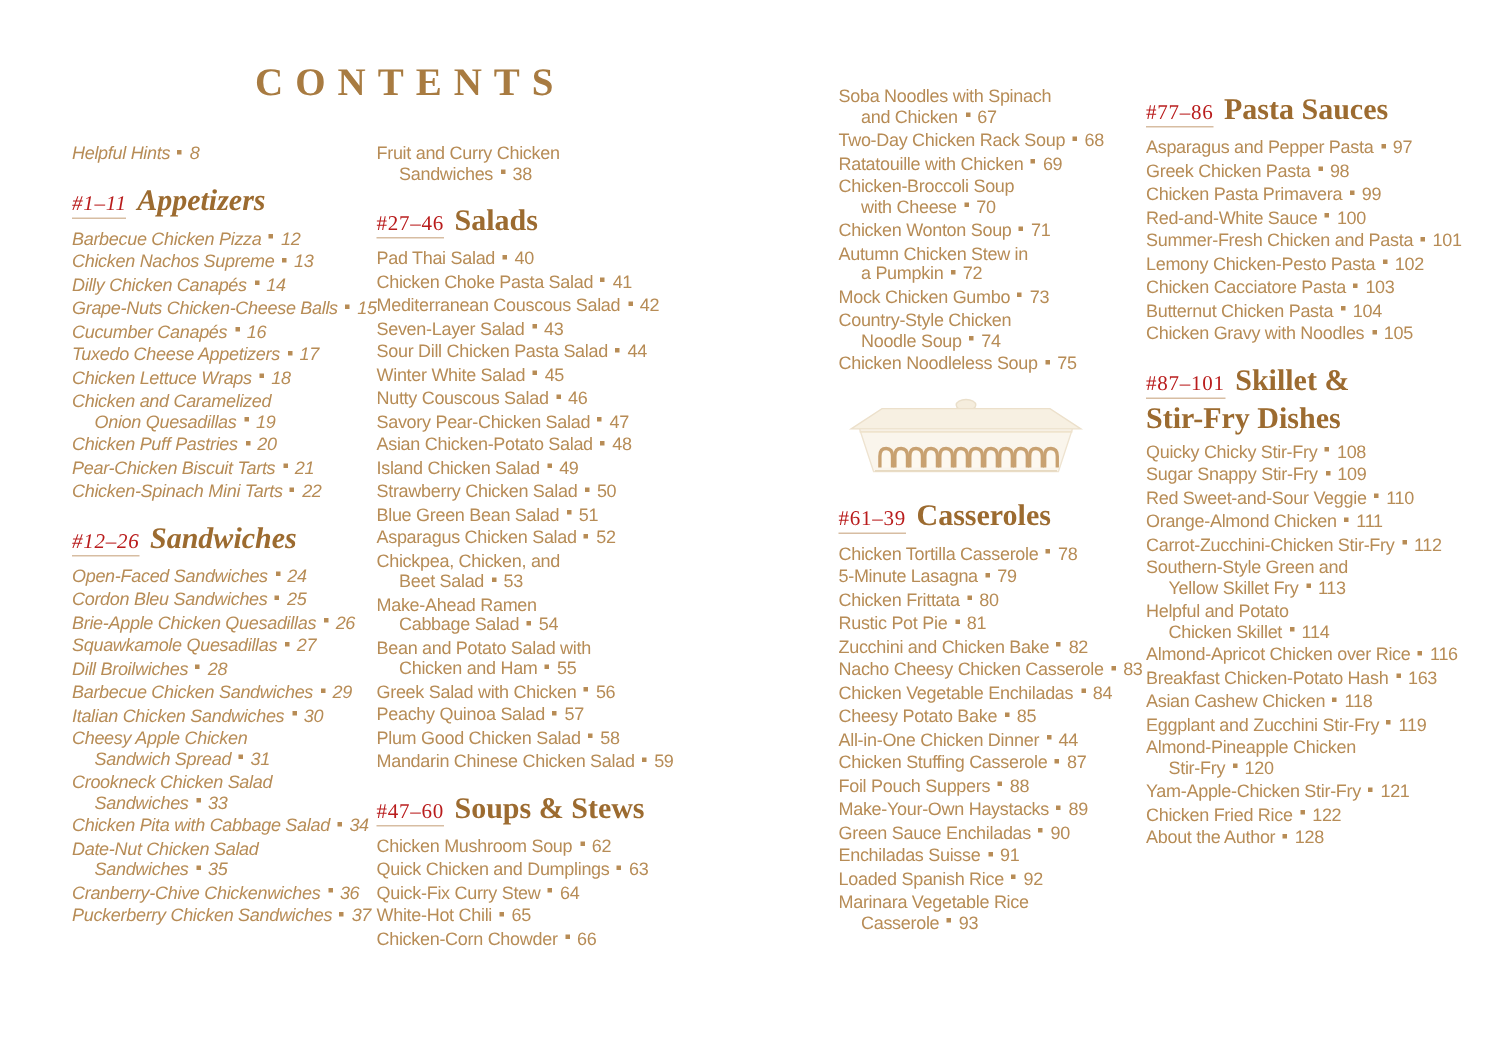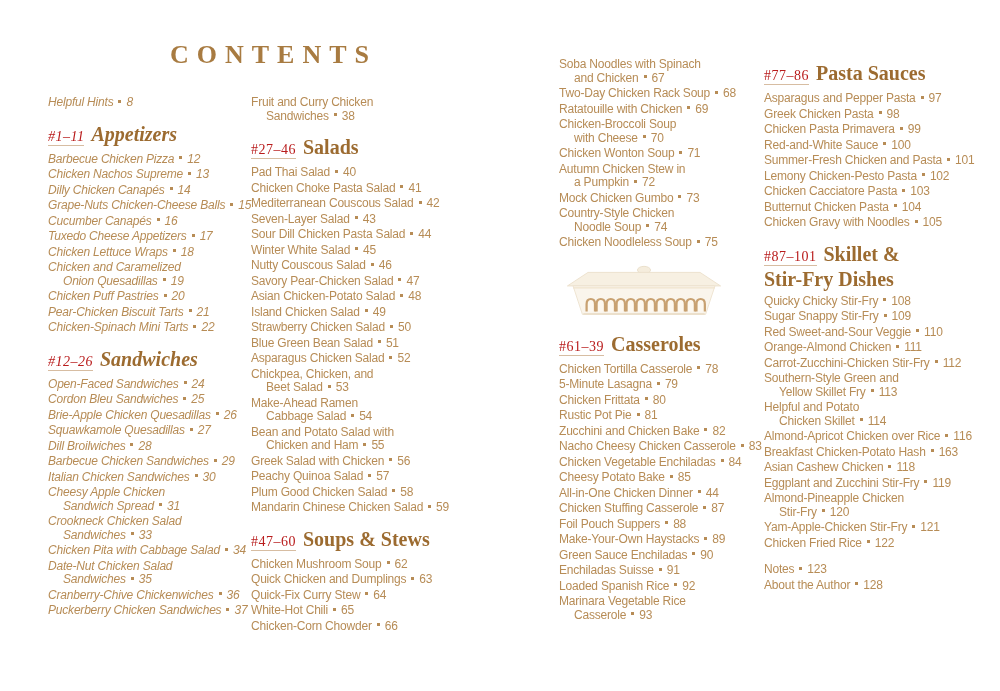--- a/index.html
+++ b/index.html
@@ -191,15 +191,14 @@
     <p class="entry"><span class="t">Carrot-Zucchini-Chicken Stir-Fry</span><span class="sep"></span><span class="pg">112</span></p>
     <p class="entry"><span class="t">Southern-Style Green and</span><br><span class="ind"></span><span class="t">Yellow Skillet Fry</span><span class="sep"></span><span class="pg">113</span></p>
     <p class="entry"><span class="t">Helpful and Potato</span><br><span class="ind"></span><span class="t">Chicken Skillet</span><span class="sep"></span><span class="pg">114</span></p>
     <p class="entry"><span class="t">Almond-Apricot Chicken over Rice</span><span class="sep"></span><span class="pg">116</span></p>
     <p class="entry"><span class="t">Breakfast Chicken-Potato Hash</span><span class="sep"></span><span class="pg">163</span></p>
     <p class="entry"><span class="t">Asian Cashew Chicken</span><span class="sep"></span><span class="pg">118</span></p>
     <p class="entry"><span class="t">Eggplant and Zucchini Stir-Fry</span><span class="sep"></span><span class="pg">119</span></p>
     <p class="entry"><span class="t">Almond-Pineapple Chicken</span><br><span class="ind"></span><span class="t">Stir-Fry</span><span class="sep"></span><span class="pg">120</span></p>
     <p class="entry"><span class="t">Yam-Apple-Chicken Stir-Fry</span><span class="sep"></span><span class="pg">121</span></p>
     <p class="entry"><span class="t">Chicken Fried Rice</span><span class="sep"></span><span class="pg">122</span></p>
-    <p class="entry gap"><span class="t">Notes</span><span class="sep"></span><span class="pg">123</span></p>
     <p class="entry"><span class="t">About the Author</span><span class="sep"></span><span class="pg">128</span></p>
   </div>
 
 </body></html>

